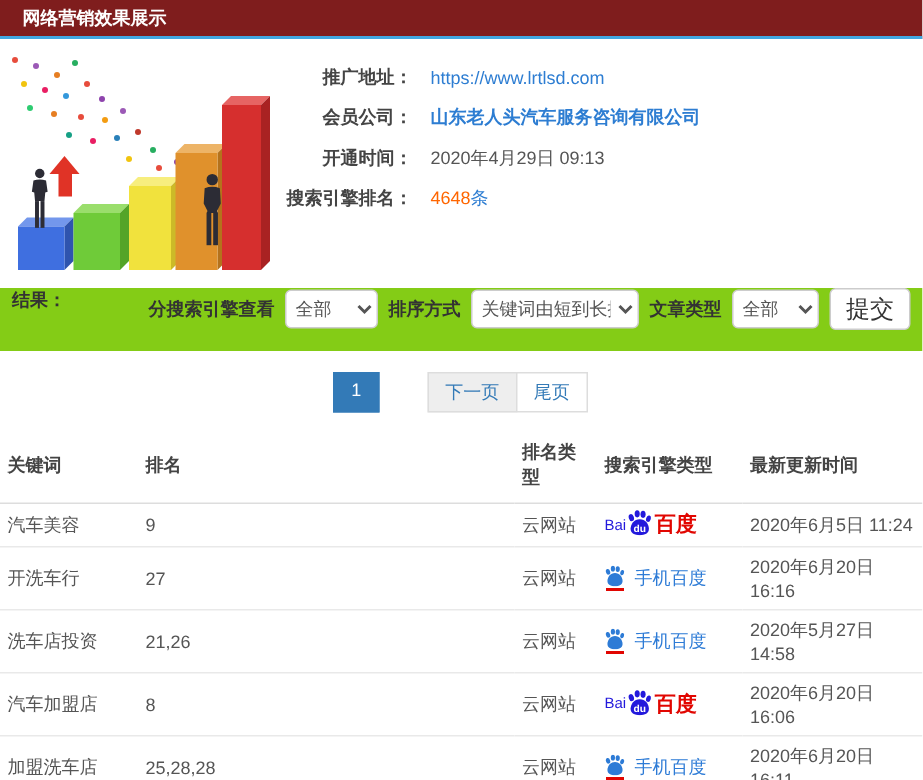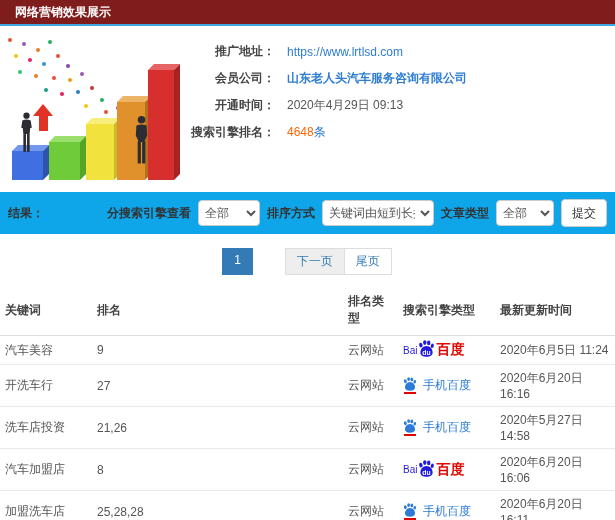--- a/index.html
+++ b/index.html
@@ -78,38 +78,38 @@
   }
   .info-list { margin-left: 185px; padding-top: 12px; }
   .info-row { display: flex; height: 27px; align-items: center; }
   .info-label { width: 90px; text-align: right; font-weight: bold; color: #444; flex: none; }
   .info-value { margin-left: 12px; color: #555; }
   a.link, .link { color: #2d7dd2; text-decoration: none; cursor: pointer; }
   .company { font-weight: bold; }
   .num-orange { color: #ff6600; }
   
   .filterbar {
-    margin-top: 2px; height: 42px; background: #0ea5e9;
-    display: flex; align-items: center; padding: 0 8px;
+    margin-top: 2px; height: 42px; background: #84cc16;
+    display: flex; align-items: flex-start; padding: 0 8px;
   }
   .filterbar .result-label { font-weight: bold; color: #333; }
   .filter-controls { margin-left: auto; display: flex; align-items: center; gap: 7px; }
   .filter-controls .flabel { font-weight: bold; color: #333; white-space: nowrap; }
   .filter-controls select {
     height: 26px; border: 1px solid #ccc; border-radius: 4px;
     background: #fff; color: #555; font-size: 12px;
     font-family: "Liberation Sans", sans-serif; padding: 0 2px;
   }
   .sel-engine { width: 62px; }
   .sel-sort { width: 112px; }
   .sel-article { width: 58px; }
   .submit-btn {
     height: 28px; padding: 0 10px; background: #fff;
     border: 1px solid #ccc; border-radius: 4px;
-    font-size: 12px; color: #333; cursor: pointer;
+    font-size: 16px; color: #333; cursor: pointer;
     font-family: "Liberation Sans", sans-serif;
   }
   
   .pager { margin-top: 14px; display: flex; justify-content: center; }
   .pager a {
     display: inline-block; padding: 4px 11px; border: 1px solid #ddd;
     background: #fff; color: #337ab7; text-decoration: none;
     margin-left: -1px; font-size: 12px; cursor: pointer;
   }
   .pager a.active { background: #337ab7; border-color: #337ab7; color: #fff; }

